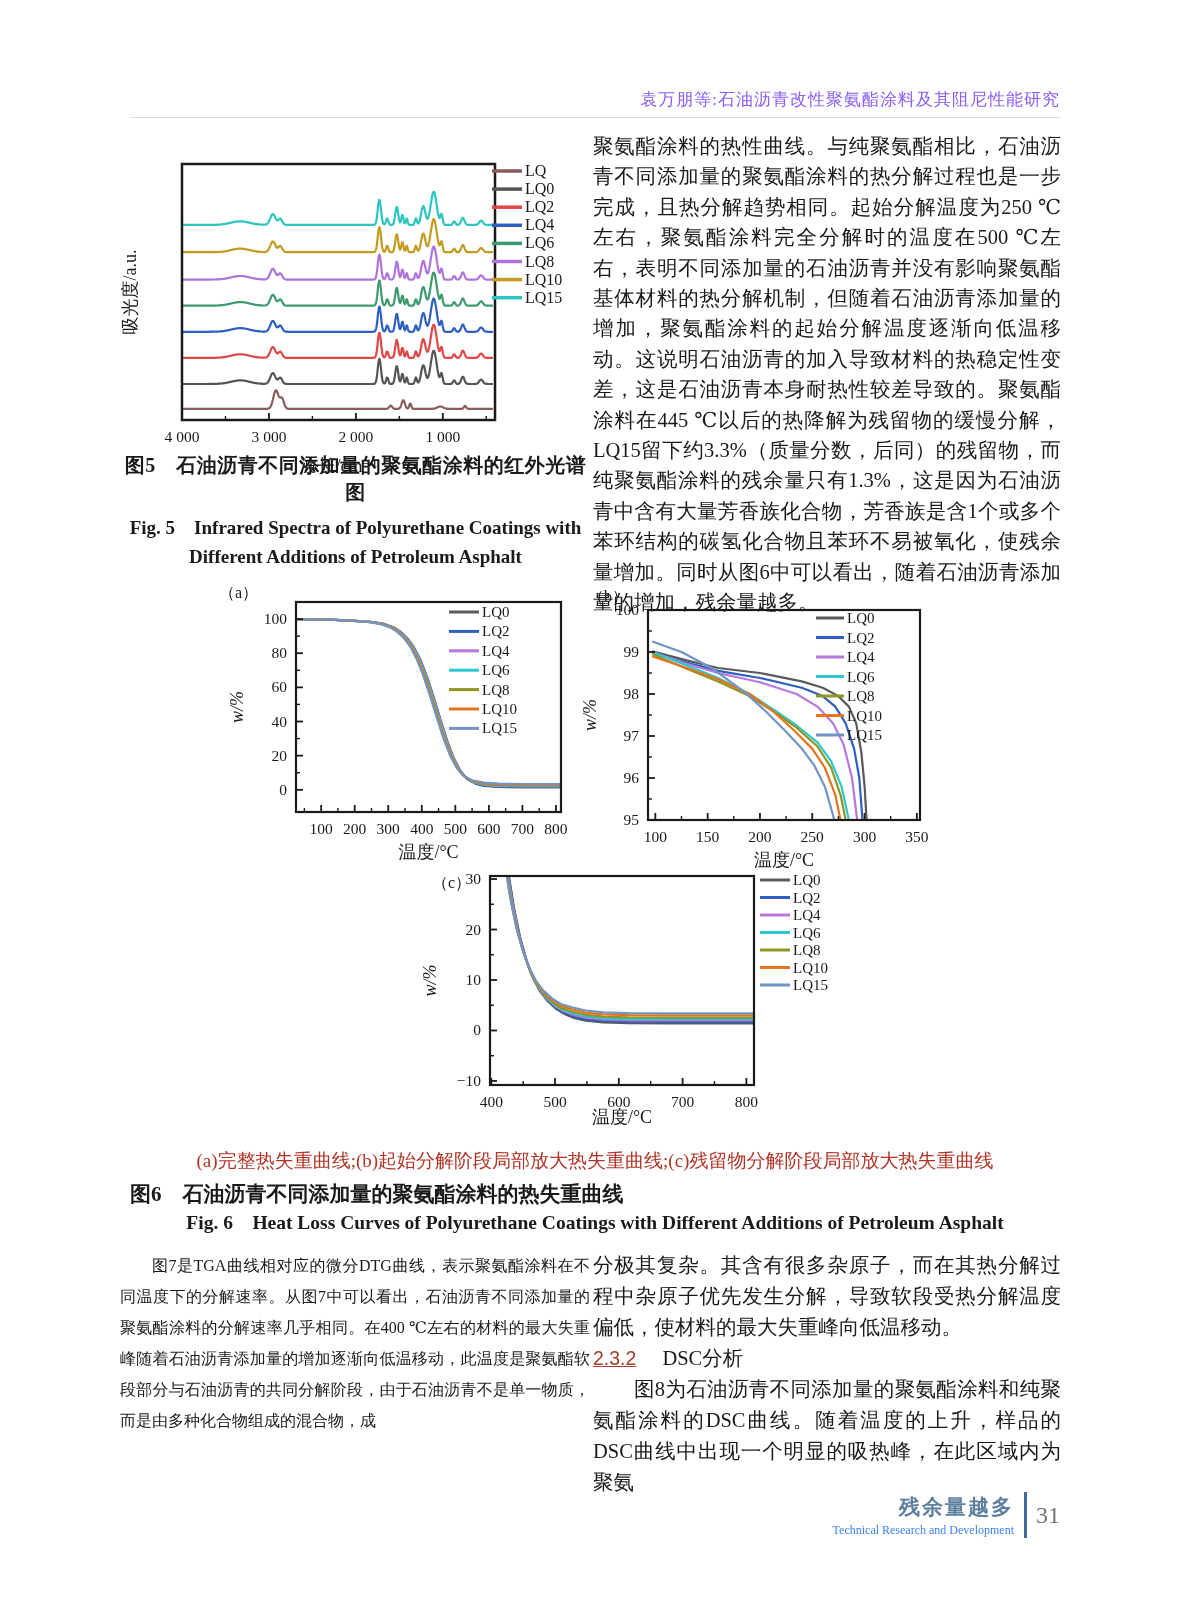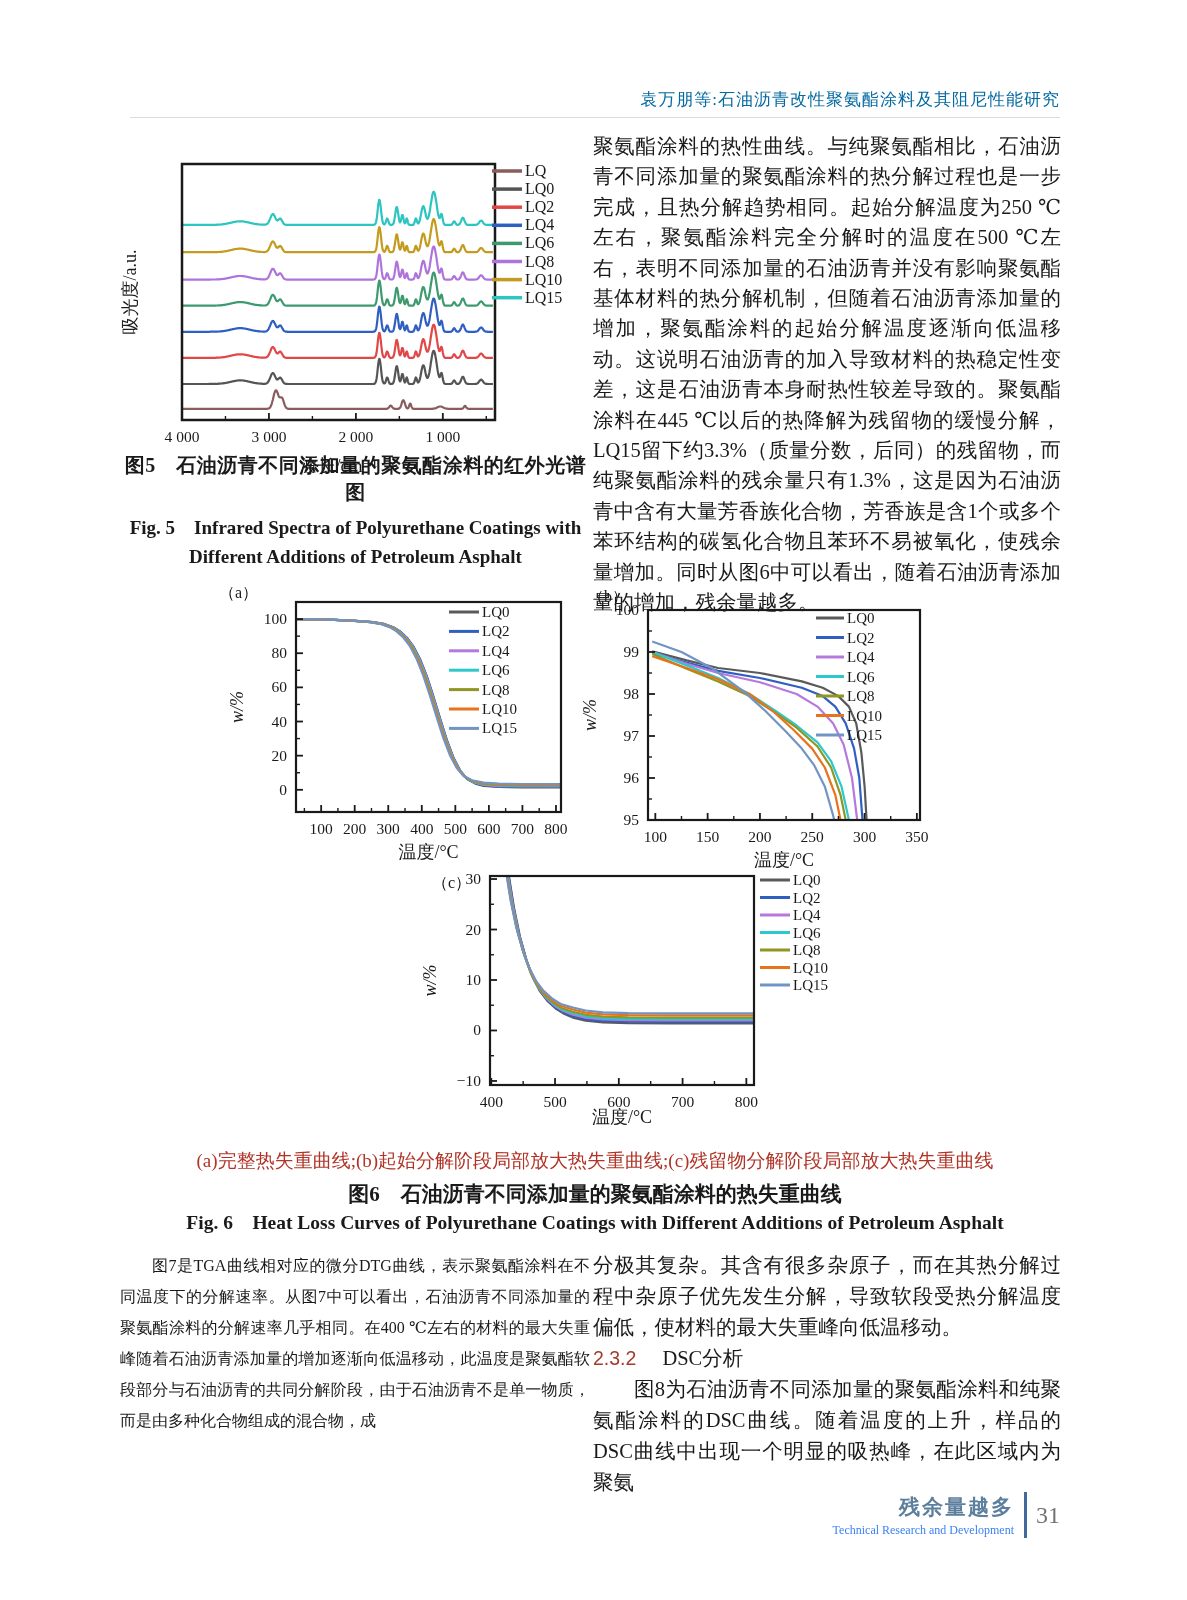--- a/index.html
+++ b/index.html
@@ -1,39 +1,39 @@
 <!DOCTYPE html>
 <html><head>
 <meta charset="utf-8">
 <style>
   html,body{margin:0;padding:0;background:#ffffff;}
   .page{position:relative;width:1187px;height:1600px;background:#ffffff;overflow:hidden;
         font-family:"Liberation Serif","DejaVu Serif",serif;color:#1a1a1a;}
   .hdr{position:absolute;top:88px;left:130px;width:930px;text-align:right;
-       font-size:17px;color:#0369a1;letter-spacing:1px;}
+       font-size:17px;color:#8b5cf6;letter-spacing:1px;}
   .hdr-rule{position:absolute;top:117px;left:130px;width:930px;border-top:1px solid #d9dde0;}
   .chart-mount{position:absolute;}
   .fig-captions{position:absolute;left:118px;top:452px;width:475px;text-align:center;}
   .cap-cn{font-size:20px;font-weight:bold;letter-spacing:.5px;}
   .cap-en{font-size:19px;font-weight:bold;margin-top:7px;line-height:29px;}
   .rcol{position:absolute;left:593px;top:131px;width:468px;font-size:20.5px;line-height:30.4px;
         text-align:justify;text-justify:inter-ideograph;}
   .note-red{position:absolute;left:130px;top:1148px;width:930px;text-align:center;
         font-size:19px;font-weight:normal;color:#b13427;}
-  .fig6-cn{position:absolute;left:130px;top:1180px;width:930px;text-align:center;
+  .fig6-cn{position:absolute;left:130px;top:1180px;width:930px;text-align:left;
         font-size:21px;font-weight:bold;}
   .fig6-en{position:absolute;left:130px;top:1209px;width:930px;text-align:center;
         font-size:19.5px;font-weight:bold;}
   .bcol-l{position:absolute;left:120px;top:1250px;width:470px;font-size:16px;line-height:31px;
         text-align:justify;text-justify:inter-ideograph;}
   .bcol-r{position:absolute;left:593px;top:1250px;width:468px;font-size:20.5px;line-height:31px;
         text-align:justify;text-justify:inter-ideograph;}
   .indent{text-indent:2em;}
   .sec-head{line-height:31px;}
-  .sec-num{color:#a33c2c;font-family:"Liberation Sans","DejaVu Sans",sans-serif;font-size:19.5px;}
+  .sec-num{color:#a33c2c;font-family:"Liberation Sans","DejaVu Sans",sans-serif;font-size:19.5px;text-decoration:underline;}
   .sec-title{margin-left:26px;}
   .footer{position:absolute;top:1492px;left:130px;width:930px;display:flex;
         justify-content:flex-end;align-items:center;}
   .f-txt{text-align:right;margin-right:10px;}
   .f-cn{font-size:21px;font-weight:bold;color:#5c7f9e;letter-spacing:2px;}
   .f-en{font-size:12px;color:#3b82f6;margin-top:2px;}
   .f-bar{width:3px;height:46px;background:#41699b;margin-right:9px;}
   .f-num{font-size:24px;color:#737373;}
   
   svg text{font-family:"Liberation Serif","DejaVu Serif",serif;fill:#1a1a1a;}

